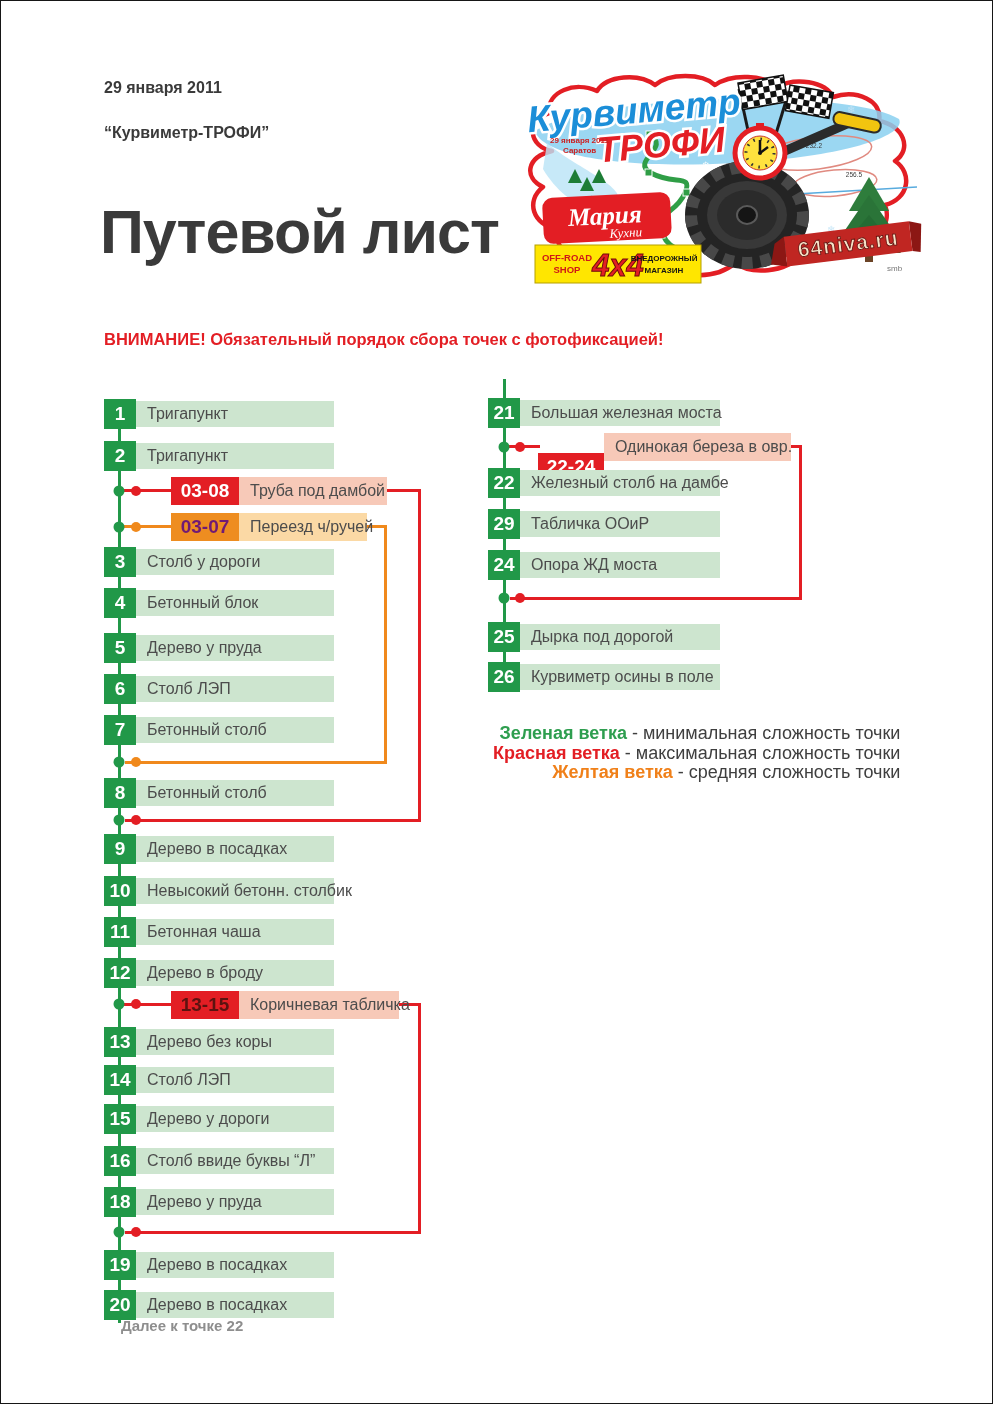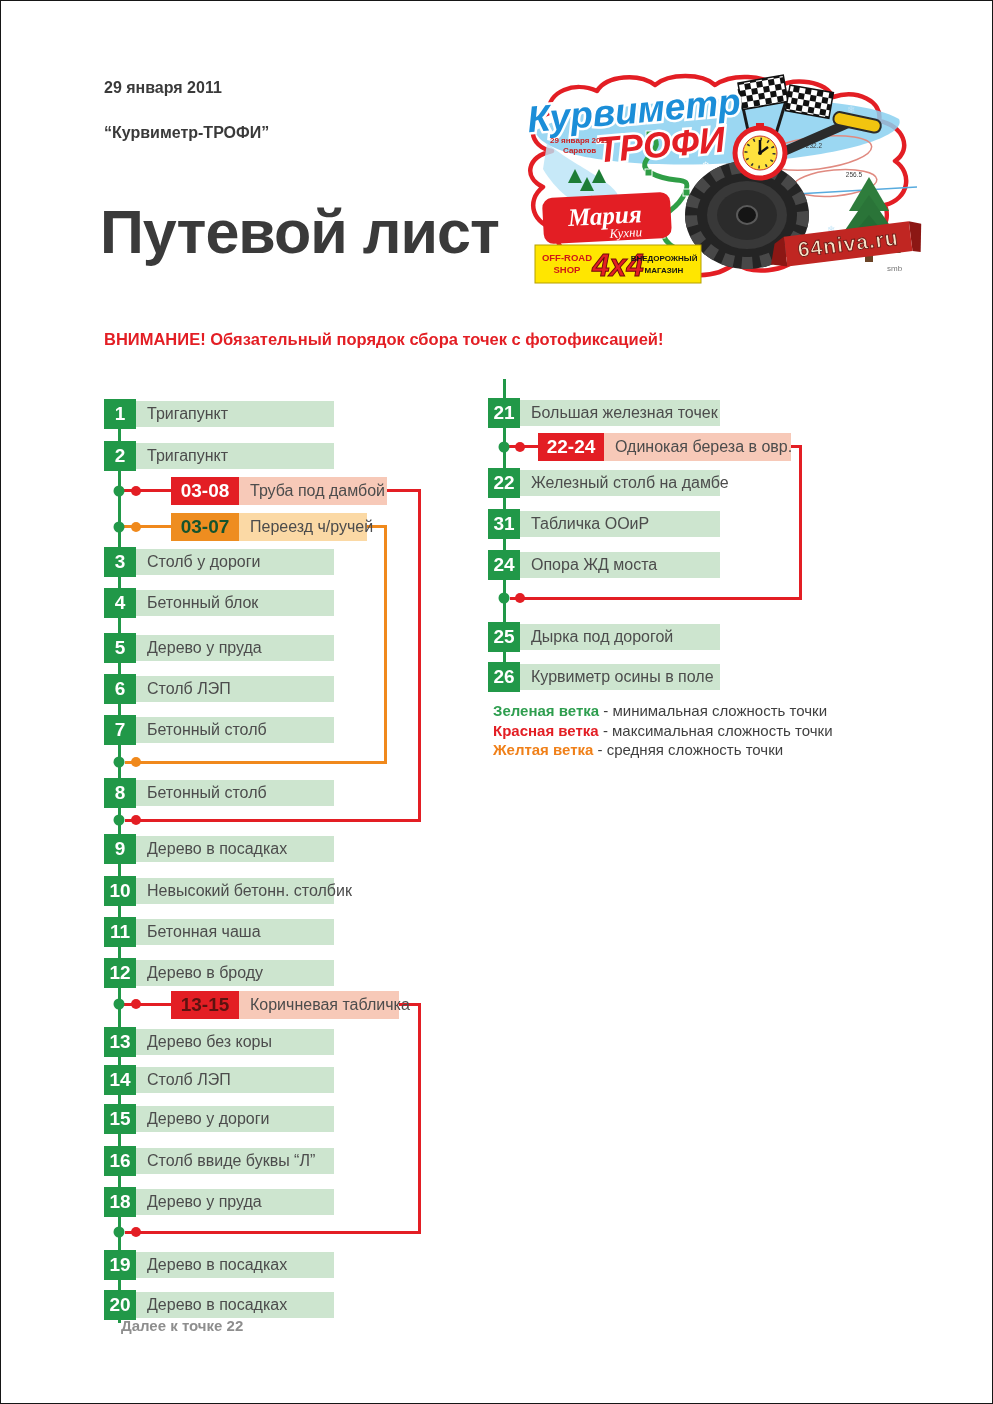--- a/index.html
+++ b/index.html
@@ -27,37 +27,37 @@
        font-weight:700;font-size:19px;background:var(--green);color:#fff;}
   .lbl{position:absolute;left:32px;top:2px;height:26px;line-height:26px;padding-left:11px;background:var(--greenbg);
        color:var(--label);font-size:16px;white-space:nowrap;}
   .l .lbl{width:187px;}
   .r .lbl{width:189px;}
   .sp{height:28px;}
   .sp .num{height:28px;width:68px;}
   .sp .lbl{left:68px;top:0;height:28px;line-height:28px;}
   .sp-a .num{background:var(--red);}
   .sp-a .lbl{background:var(--pink);width:137px;}
-  .sp-b .num{background:var(--orange);color:#14532d;}
+  .sp-b .num{background:var(--orange);color:#701a75;}
   .sp-b .lbl{background:var(--lorange);width:117px;}
   .sp-c .num{background:var(--red);color:#5c1310;}
   .sp-c .lbl{background:var(--pink);width:149px;}
-  .sp-d .num{background:var(--red);width:66px;}
+  .sp-d .num{background:var(--red);width:66px;margin-top:20px;}
   .sp-d .lbl{left:66px;background:var(--pink);width:176px;}
 
   .line{position:absolute;z-index:1;}
   .g{background:var(--green);}
   .rd{background:var(--red);}
   .or{background:#f0891c;}
   .dot{position:absolute;border-radius:50%;transform:translate(-50%,-50%);z-index:4;}
   .dot.dg{width:11px;height:11px;background:var(--green);}
   .dot.dr{width:10px;height:10px;background:var(--red);}
   .dot.do{width:10px;height:10px;background:#f0891c;}
 
-  .legend{left:492px;top:700px;font-size:15px;line-height:19.5px;color:#3f3f3f;}
+  .legend{left:492px;top:723px;font-size:18px;line-height:19.5px;color:#3f3f3f;text-align:right;}
   .legend b{font-weight:700;}
   .lg-green{color:#2e9e4f;}
   .lg-orange{color:#f08019;}
   .lg-red{color:var(--red);}
 
   .logo{left:516px;top:72px;width:408px;height:214px;}
 </style>
 </head>
 <body>
 
@@ -305,32 +305,32 @@
       <div class="num">19</div>
       <div class="lbl">Дерево в посадках</div>
     </div>
   <div class="row l" style="left:103px;top:1289px">
       <div class="num">20</div>
       <div class="lbl">Дерево в посадках</div>
     </div>
 
   <div class="row r" style="left:487px;top:397px">
       <div class="num">21</div>
-      <div class="lbl">Большая железная точек</div>
+      <div class="lbl">Большая железная моста</div>
     </div>
   <div class="row sp sp-d" style="left:537px;top:432px">
       <div class="num">22-24</div>
       <div class="lbl">Одинокая береза в овр.</div>
     </div>
   <div class="row r" style="left:487px;top:467px">
       <div class="num">22</div>
       <div class="lbl">Железный столб на дамбе</div>
     </div>
   <div class="row r" style="left:487px;top:508px">
-      <div class="num">31</div>
+      <div class="num">29</div>
       <div class="lbl">Табличка ООиР</div>
     </div>
   <div class="row r" style="left:487px;top:549px">
       <div class="num">24</div>
       <div class="lbl">Опора ЖД моста</div>
     </div>
   <div class="row r" style="left:487px;top:621px">
       <div class="num">25</div>
       <div class="lbl">Дырка под дорогой</div>
     </div>

